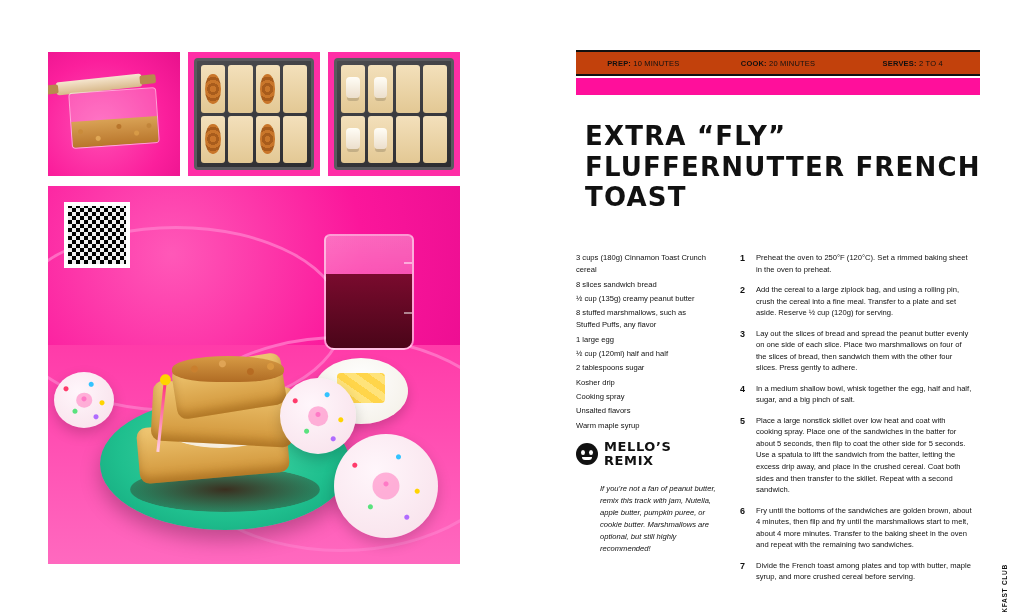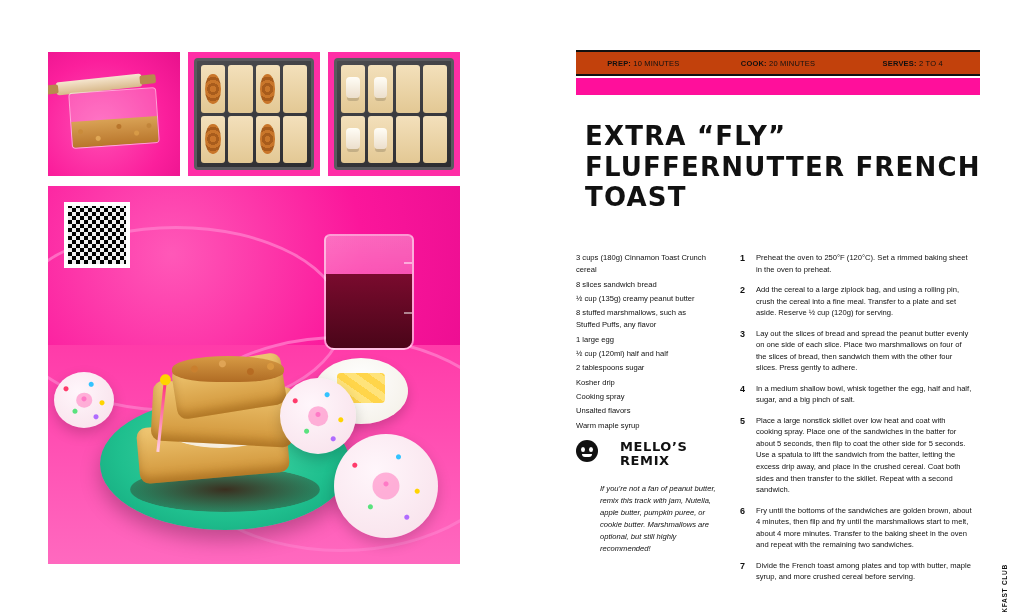--- a/index.html
+++ b/index.html
@@ -353,22 +353,22 @@
   }
   .ingredients ul { margin: 0; padding: 0; }
 
   .remix {
     position: absolute;
     left: 64px; top: 440px;
     width: 150px;
   }
   .remix-head {
     display: flex;
-    align-items: flex-start;
-    gap: 22px;
+    align-items: center;
+    gap: 6px;
     margin-bottom: 15px;
   }
   .remix-badge {
     width: 22px; height: 22px;
     background: #111;
     border-radius: 50%;
     position: relative;
     flex: 0 0 auto;
   }
   .remix-badge:before {

